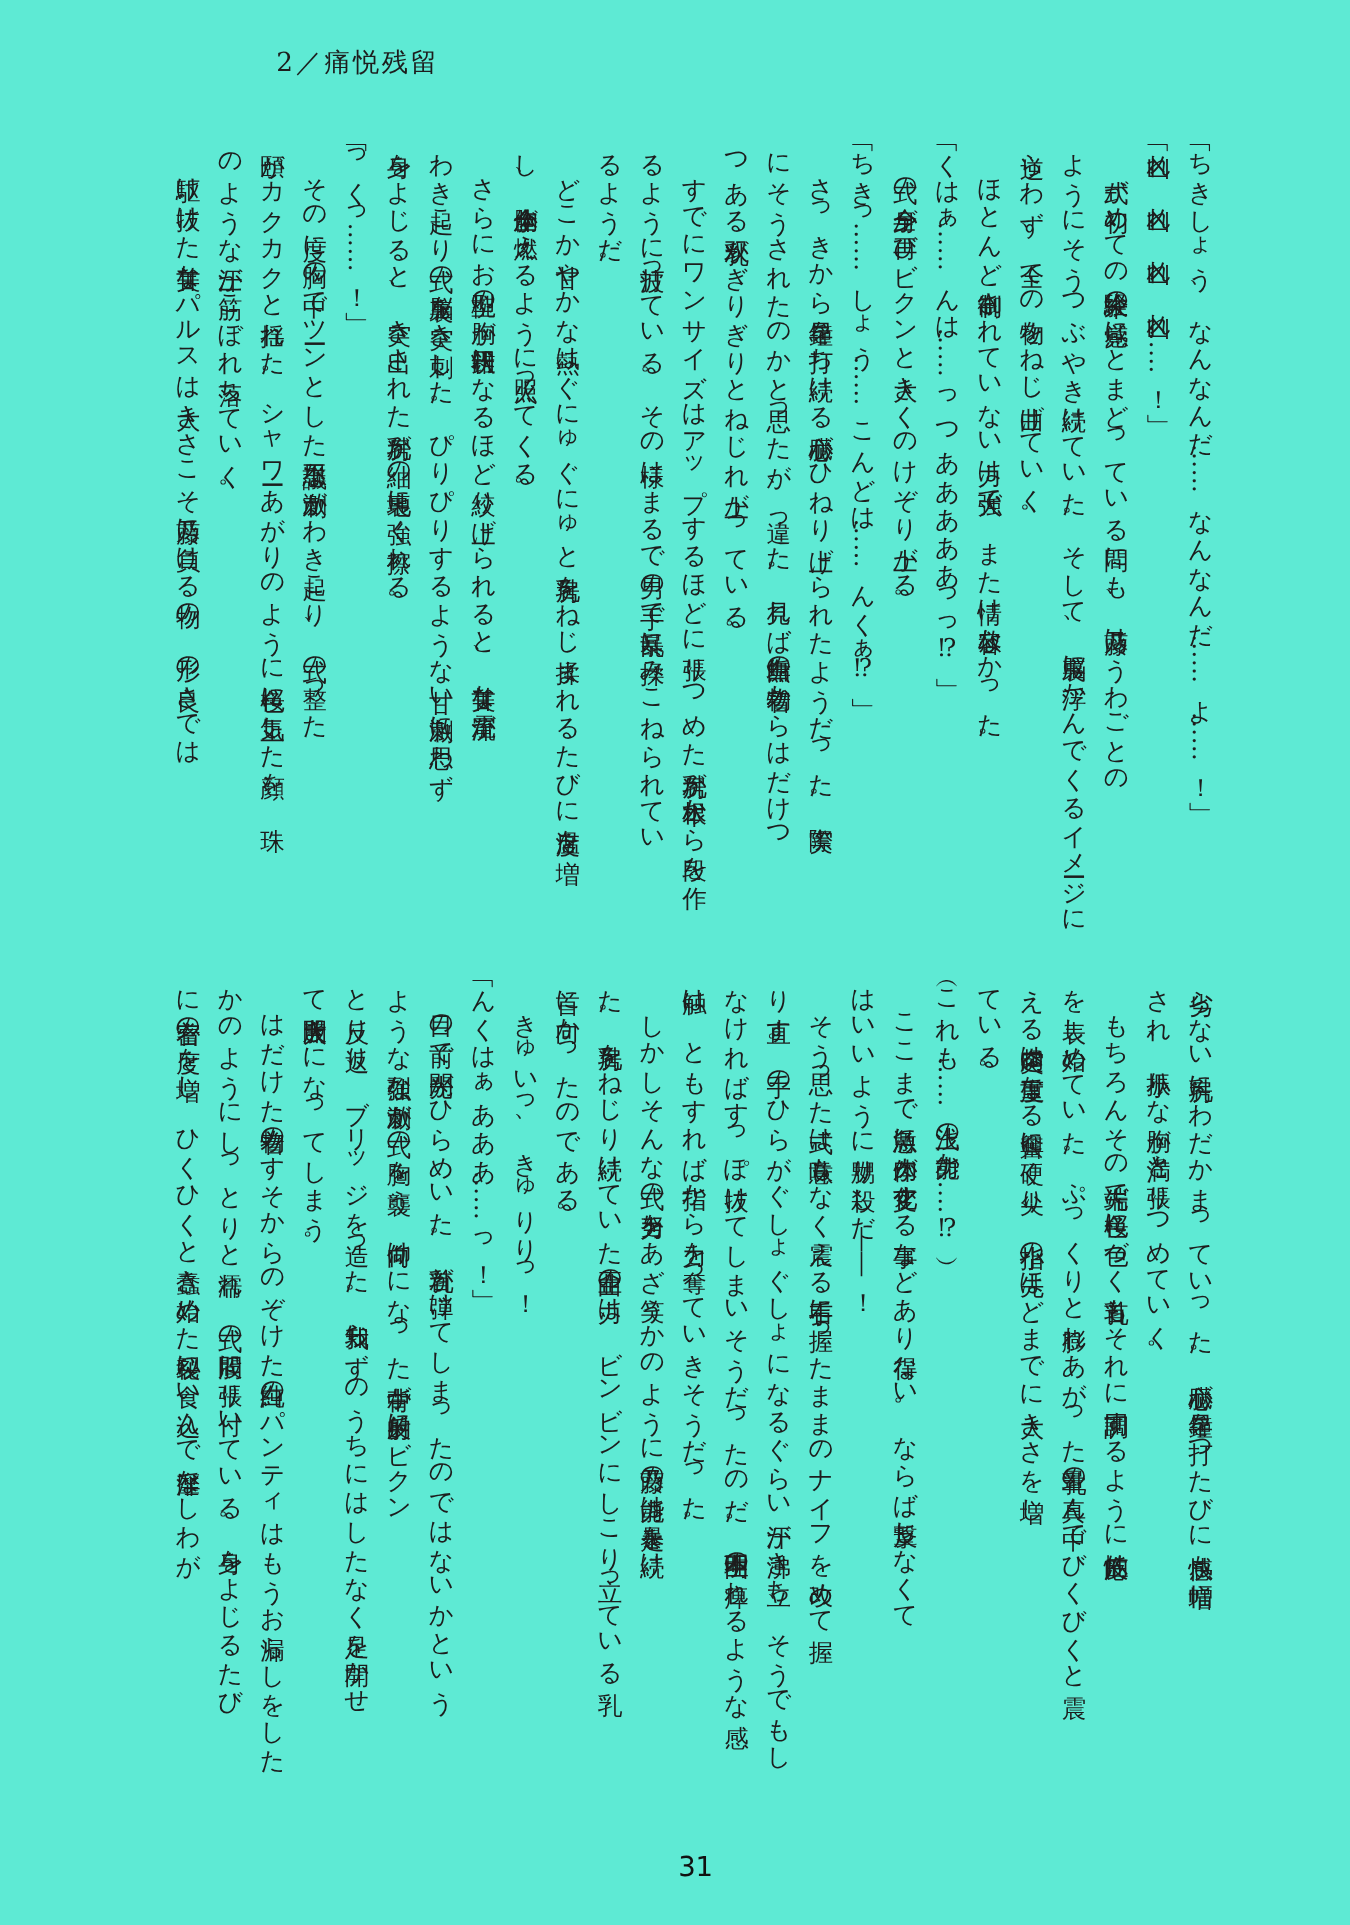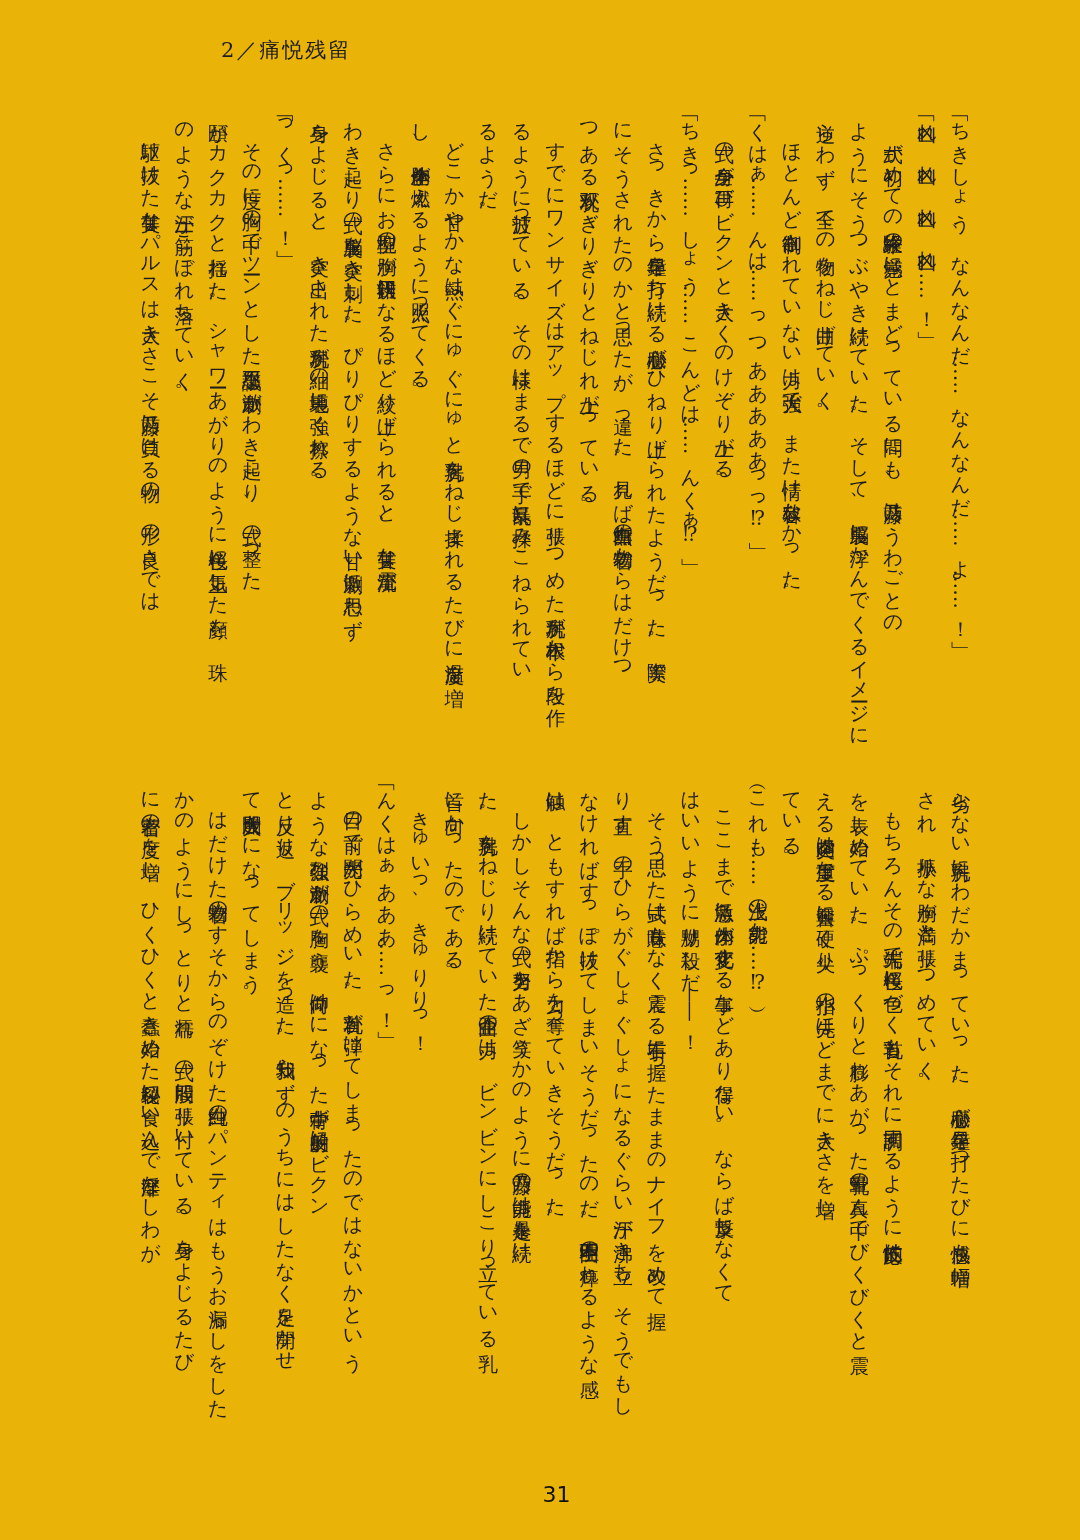--- a/index.html
+++ b/index.html
@@ -1,20 +1,20 @@
 <!DOCTYPE html>
 <html><head>
 <meta charset="utf-8">
 <style>
   html, body { margin: 0; padding: 0; background: #ffffff; }
   .page {
     position: relative;
     width: 1080px;
     height: 1540px;
-    background: #eab308;
+    background: #5eead4;
     overflow: hidden;
     color: #1d1d1d;
   }
   .running-header {
     position: absolute;
     left: 221px;
     top: 36px;
     font-family: "DejaVu Serif", "Liberation Serif", serif;
     font-size: 21px;
     letter-spacing: 2px;

